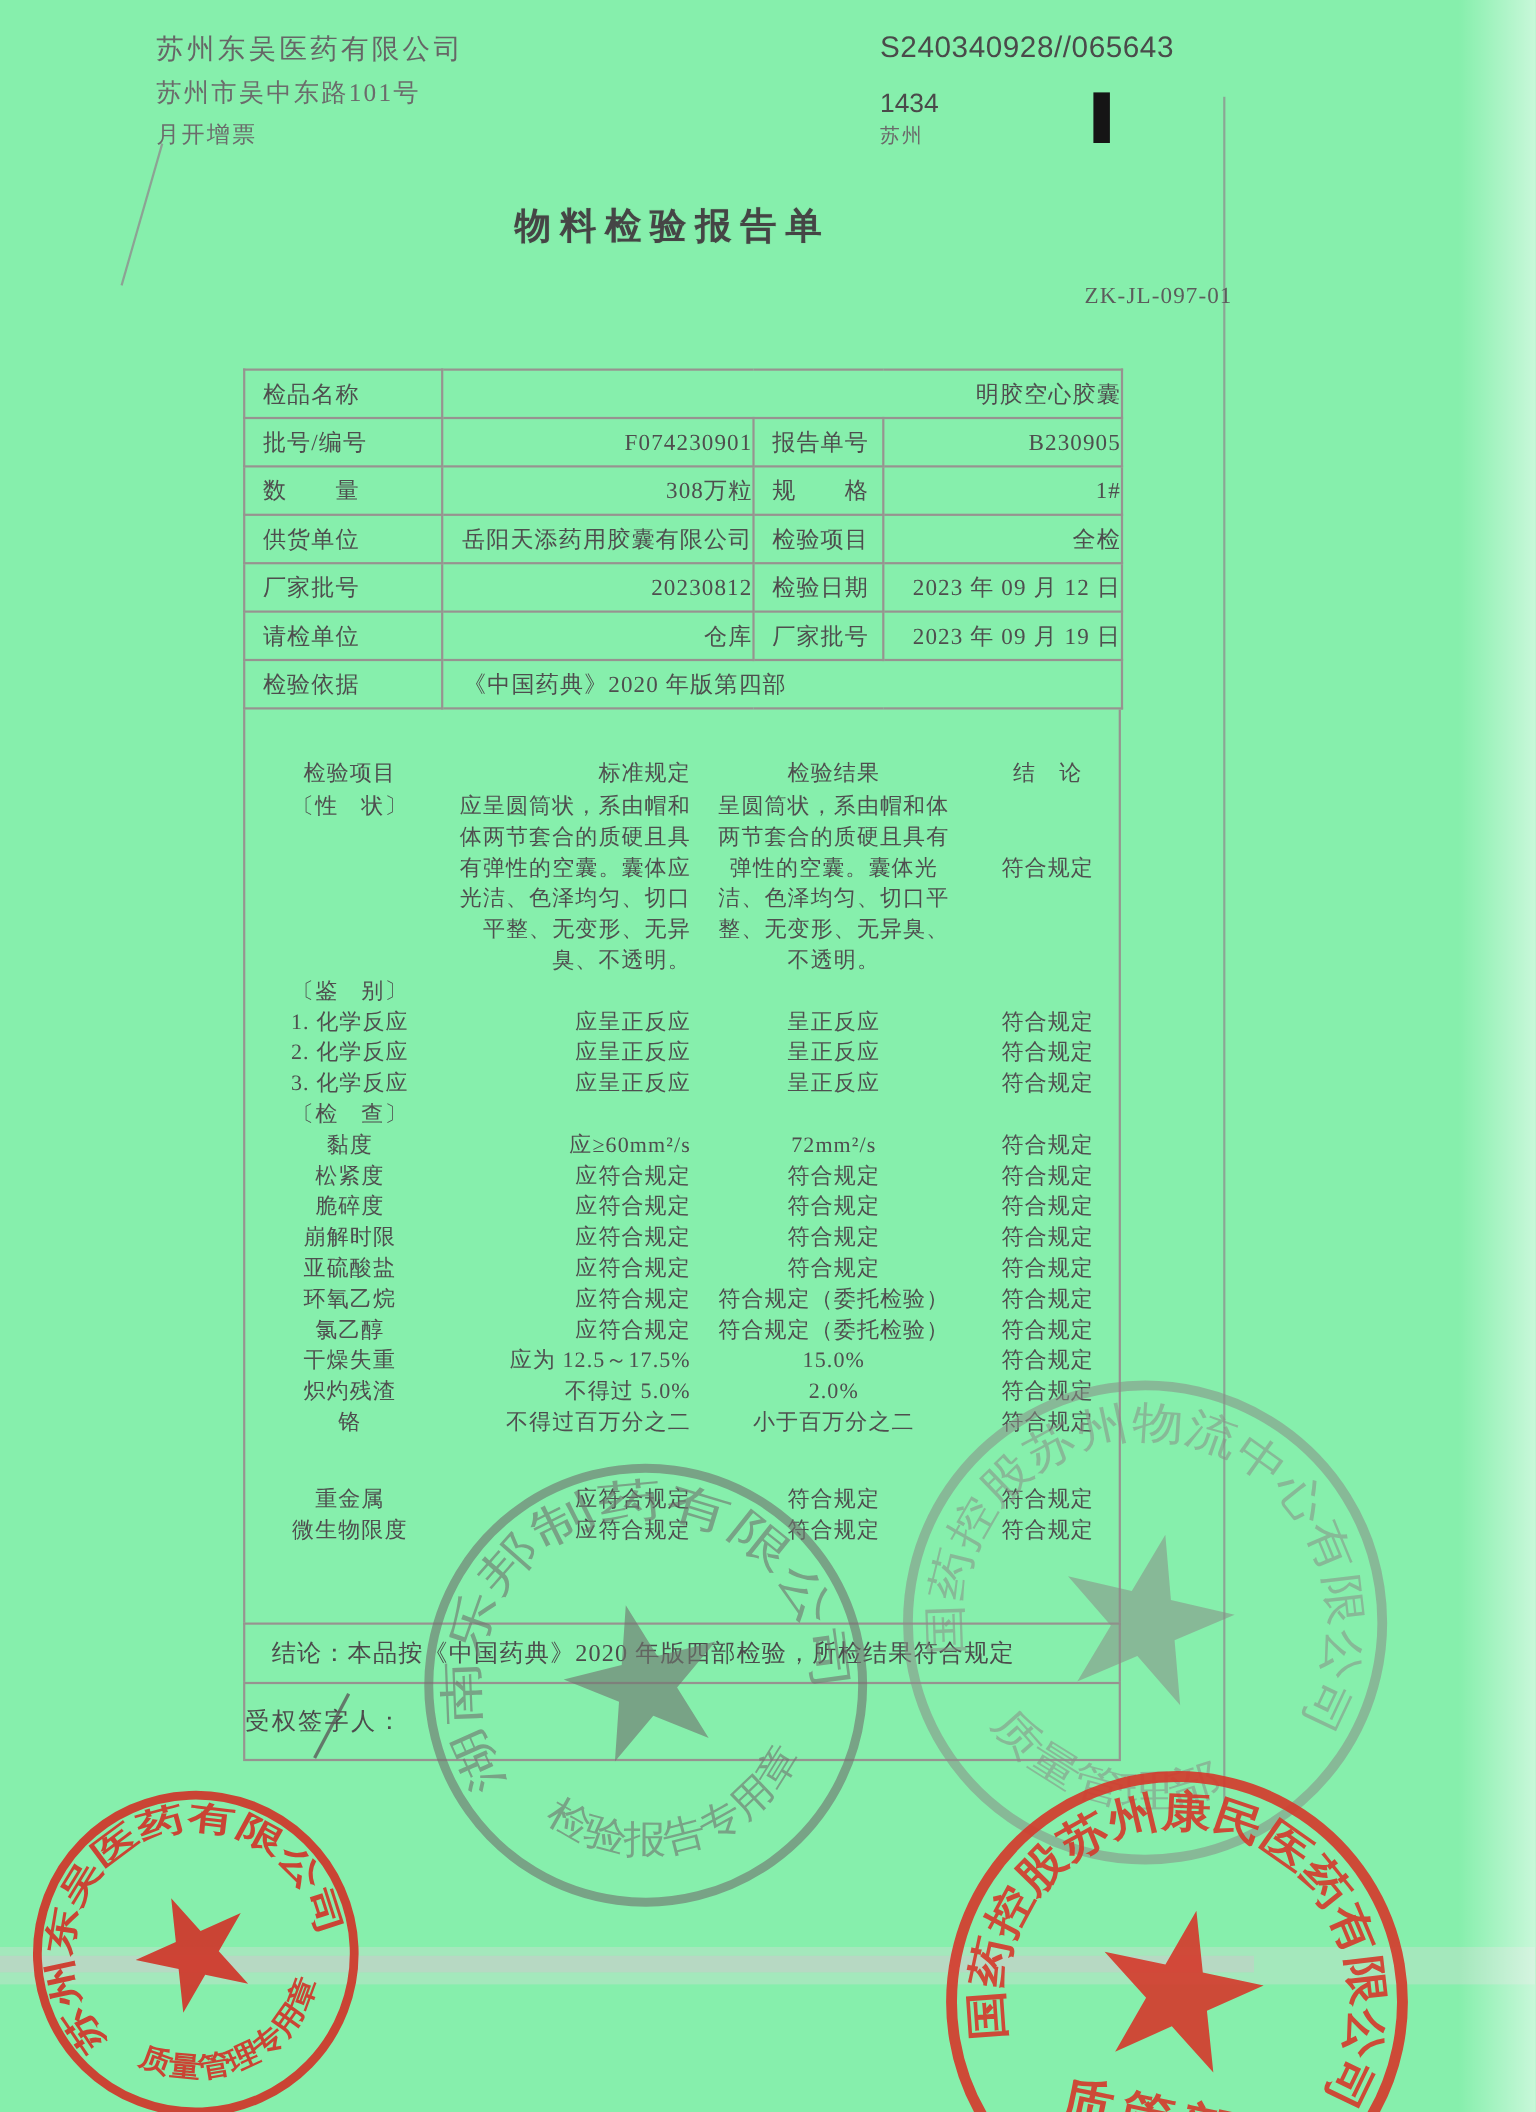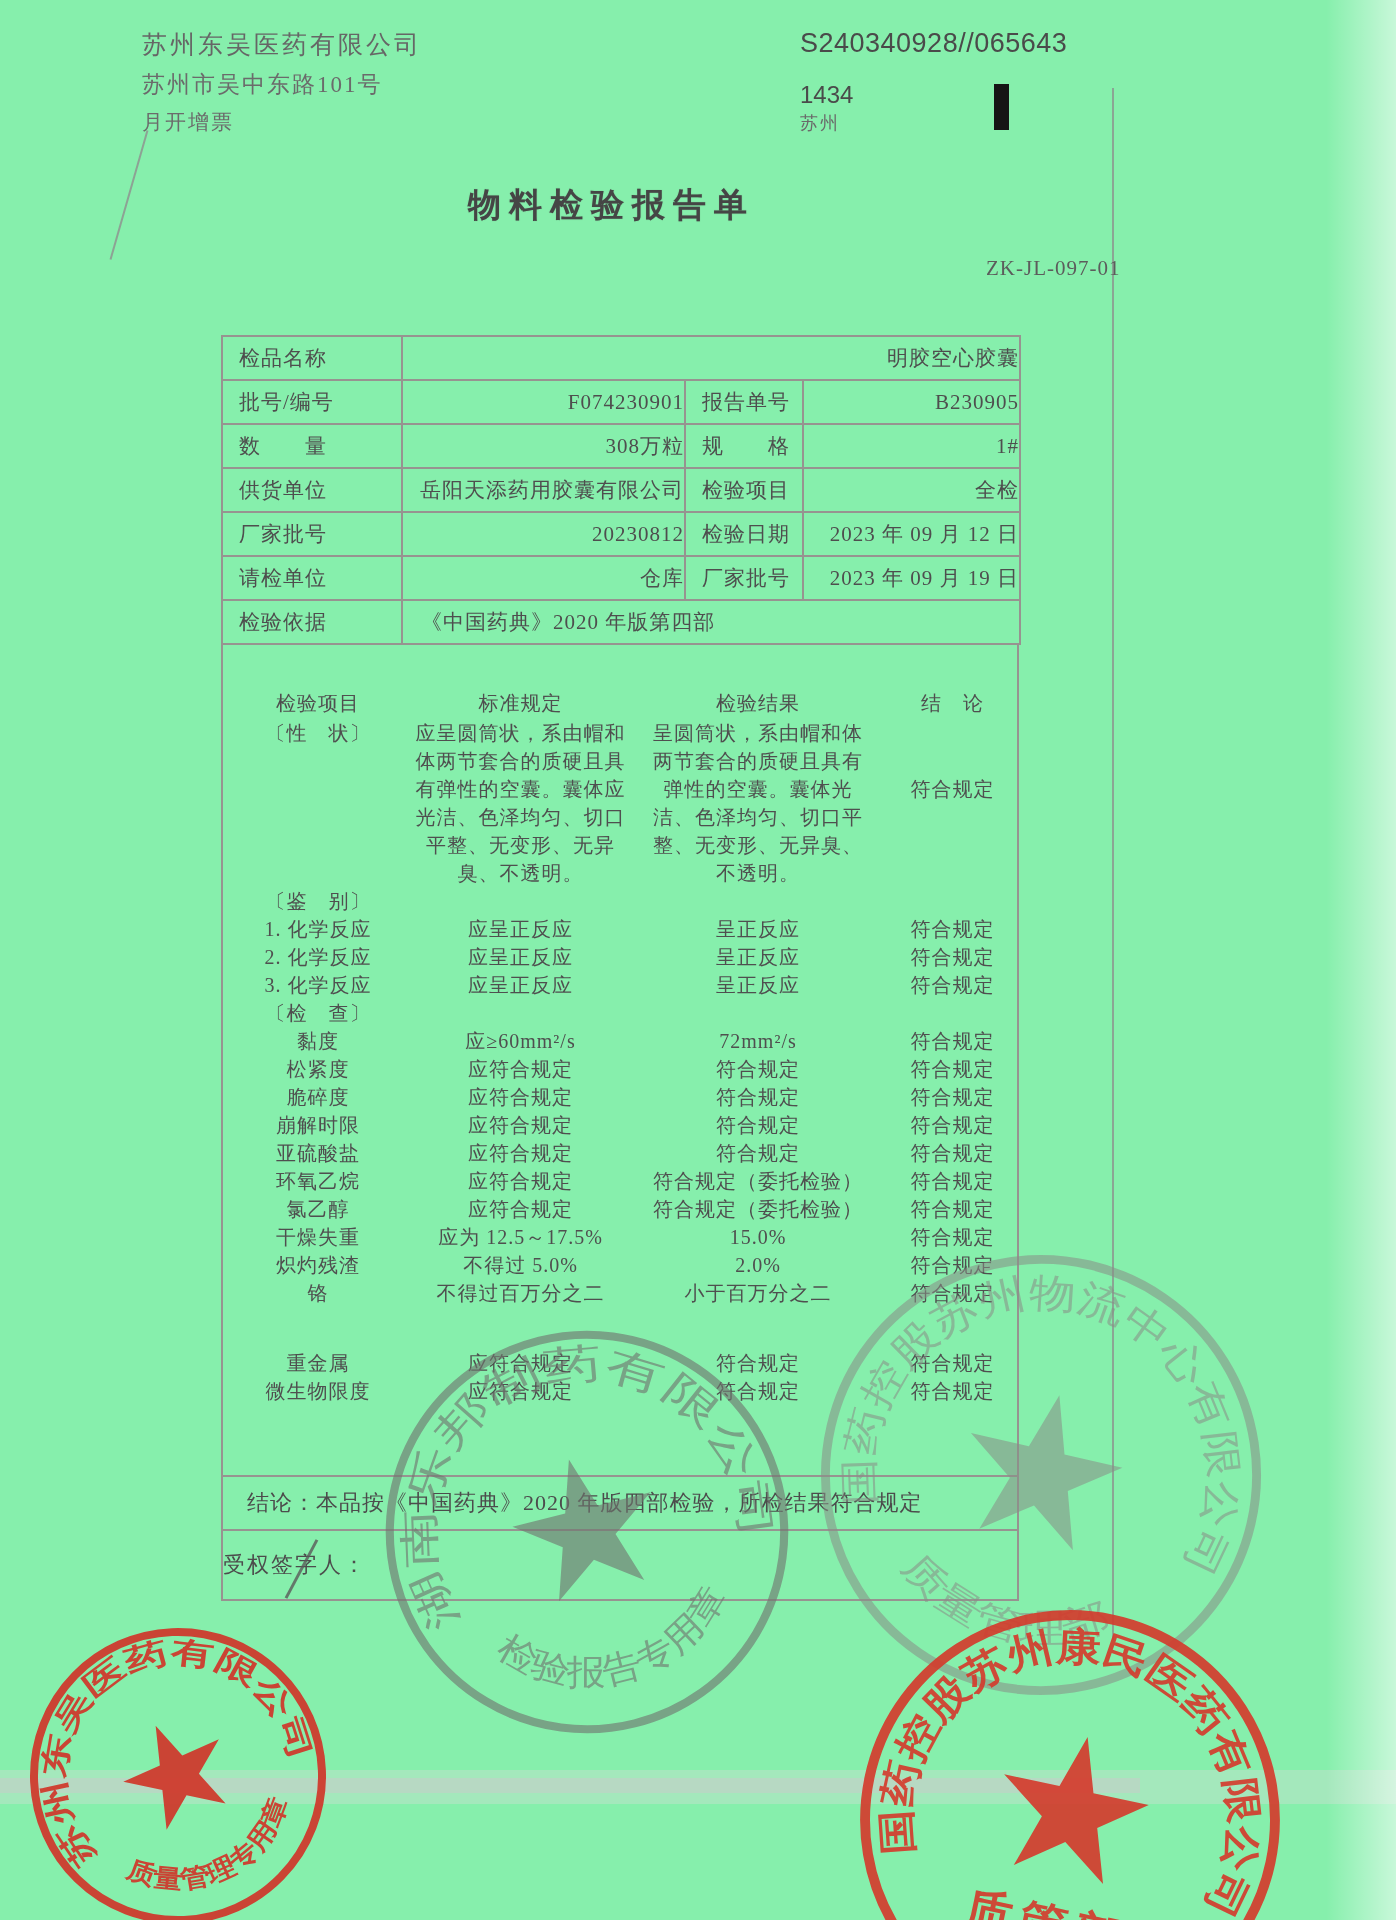--- a/index.html
+++ b/index.html
@@ -27,21 +27,21 @@
   table.info { width:798px; border-collapse:collapse; table-layout:fixed; }
   table.info td { border:2px solid #979390; height:44px; font-size:21px; letter-spacing:1px; color:#4e4e4e; vertical-align:middle; }
   td.lbl { padding-left:16px; letter-spacing:2px; }
   td.val { text-align:right; }
   td.val-left { padding-left:18px; }
 
   .results { width:798px; border-left:2px solid #979390; border-right:2px solid #979390; height:830px; padding-top:44px;
     font-size:20px; letter-spacing:1px; color:#4f4f4f; }
   .r-row { display:flex; align-items:flex-start; min-height:28px; line-height:28px; }
   .c-item { width:190px; text-align:center; }
-  .c-std  { width:215px; text-align:center; }
+  .c-std  { width:215px; text-align:right; }
   .c-res  { width:260px; text-align:center; padding:0 20px; }
   .c-con  { flex:1; text-align:center; }
   .r-head { margin-bottom:2px; }
   .r-charact .c-con { padding-top:56px; }
   .r-sect { min-height:28px; }
   .spacer { height:42px; }
 
   .concl-row { width:798px; border:2px solid #979390; border-bottom:none; min-height:54px; display:flex; align-items:center;
     padding-left:24px; font-size:22px; letter-spacing:1px; color:#4c4c4c; }
   .signer-row { width:798px; border:2px solid #979390; min-height:72px; display:flex; align-items:center;

